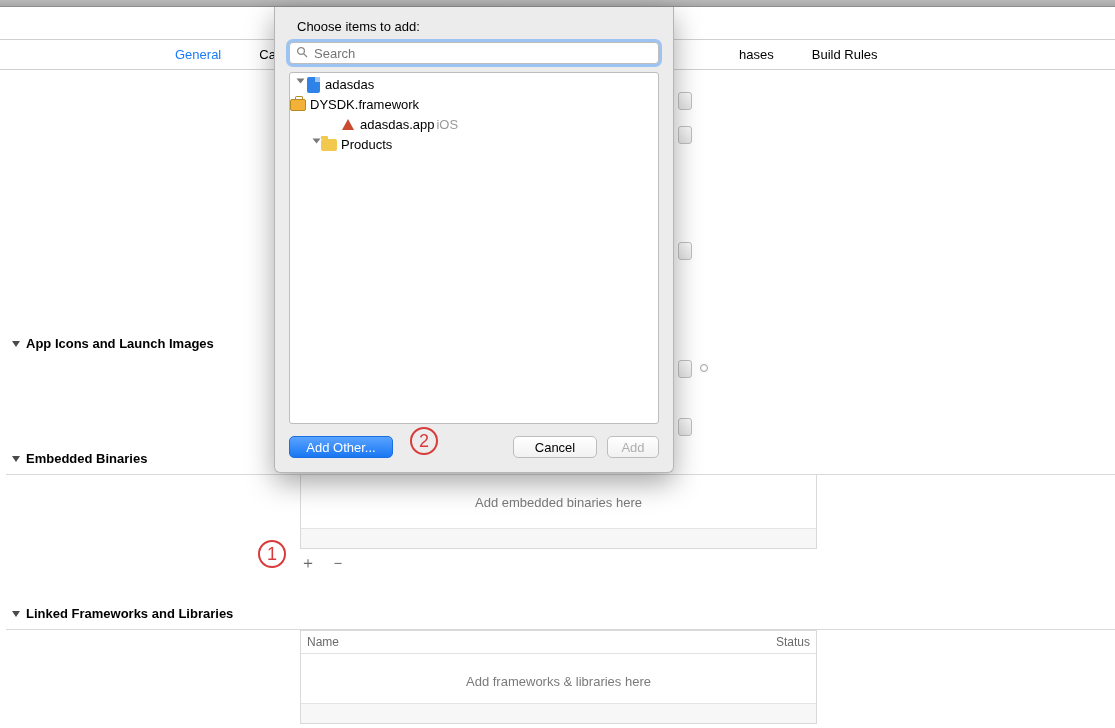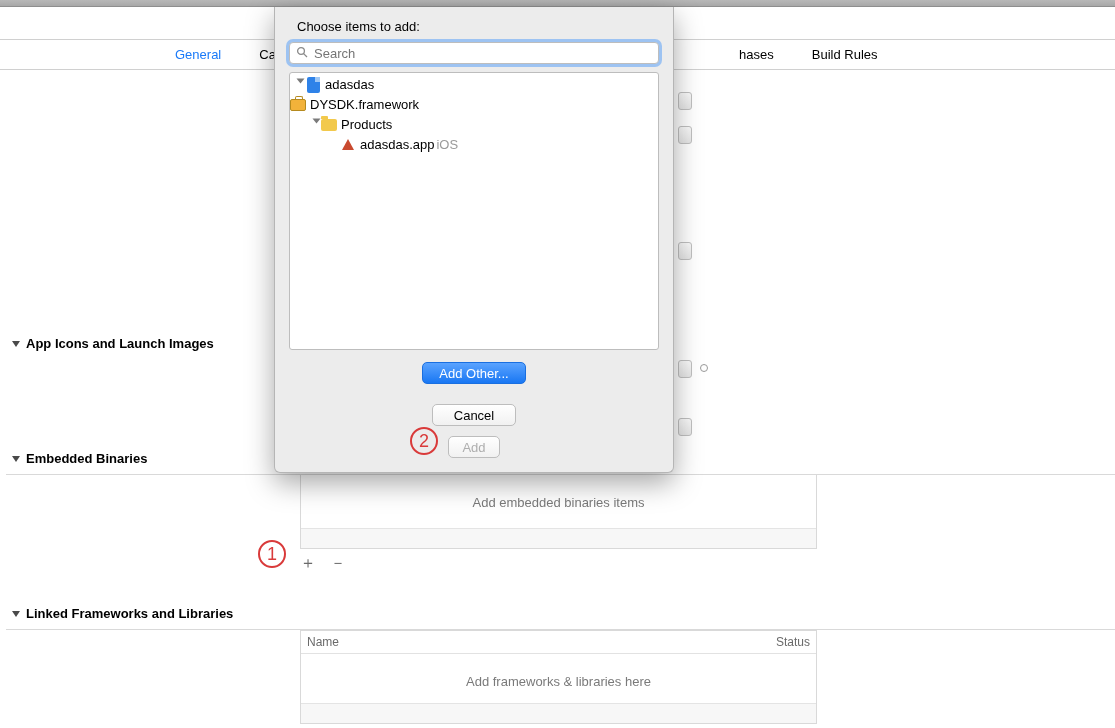--- a/index.html
+++ b/index.html
@@ -221,21 +221,20 @@
     border-right:6px solid transparent;
     border-bottom:11px solid #c94a2f;
   }
   .muted { color:#9a9a9a; margin-left:2px; }
 
   .sheet-buttons {
     display:flex;
     align-items:center;
     gap: 10px;
     margin-top: 12px;
-    flex-direction: column;
   }
   .btn {
     height: 22px;
     border-radius: 5px;
     font-size: 13px;
     border: 1px solid #bdbdbd;
     background: linear-gradient(#ffffff,#f1f1f1);
     padding: 0 16px;
     cursor: default;
     display:inline-flex;align-items:center;justify-content:center;
@@ -283,21 +282,21 @@
     <span>App Icons and Launch Images</span>
   </div>
   <div style="height:74px"></div>
 
   <div class="section-header">
     <span class="disclosure"></span>
     <span>Embedded Binaries</span>
   </div>
   <div class="section-body">
     <div class="inner-box no-top" style="min-height:74px">
-      <div class="placeholder-text">Add embedded binaries items</div>
+      <div class="placeholder-text">Add embedded binaries here</div>
       <div class="box-footer"></div>
     </div>
     <div class="plusminus" style="position:relative">
       <span>＋</span>
       <span>－</span>
     </div>
   </div>
 
   <div class="section-header">
     <span class="disclosure"></span>
@@ -344,34 +343,34 @@
           <span class="proj-icon"></span>
         </span>
       <span>adasdas</span>
     </div>
     <div class="tree-row" style="">
       <span class="tree-icon">
           <span class="toolbox-icon"></span>
         </span>
       <span>DYSDK.framework</span>
     </div>
+    <div class="tree-row" style="padding-left:50px">
+      <span class="tree-icon">
+          <span class="app-icon"></span>
+        </span>
+      <span>adasdas.app</span>
+      <span class="muted">iOS</span>
+    </div>
     <div class="tree-row" style="padding-left:24px">
       <span class="tree-disclosure"></span>
       <span class="tree-icon">
           <span class="folder-icon"></span>
         </span>
       <span>Products</span>
     </div>
-    <div class="tree-row" style="padding-left:50px">
-      <span class="tree-icon">
-          <span class="app-icon"></span>
-        </span>
-      <span>adasdas.app</span>
-      <span class="muted">iOS</span>
-    </div>
   </div>
 
   <div class="sheet-buttons">
     <button class="btn btn-primary">Add Other...</button>
     <span class="spacer"></span>
     <button class="btn" style="width:84px">Cancel</button>
     <button class="btn btn-disabled" style="width:52px">Add</button>
   </div>
 </div>
 

